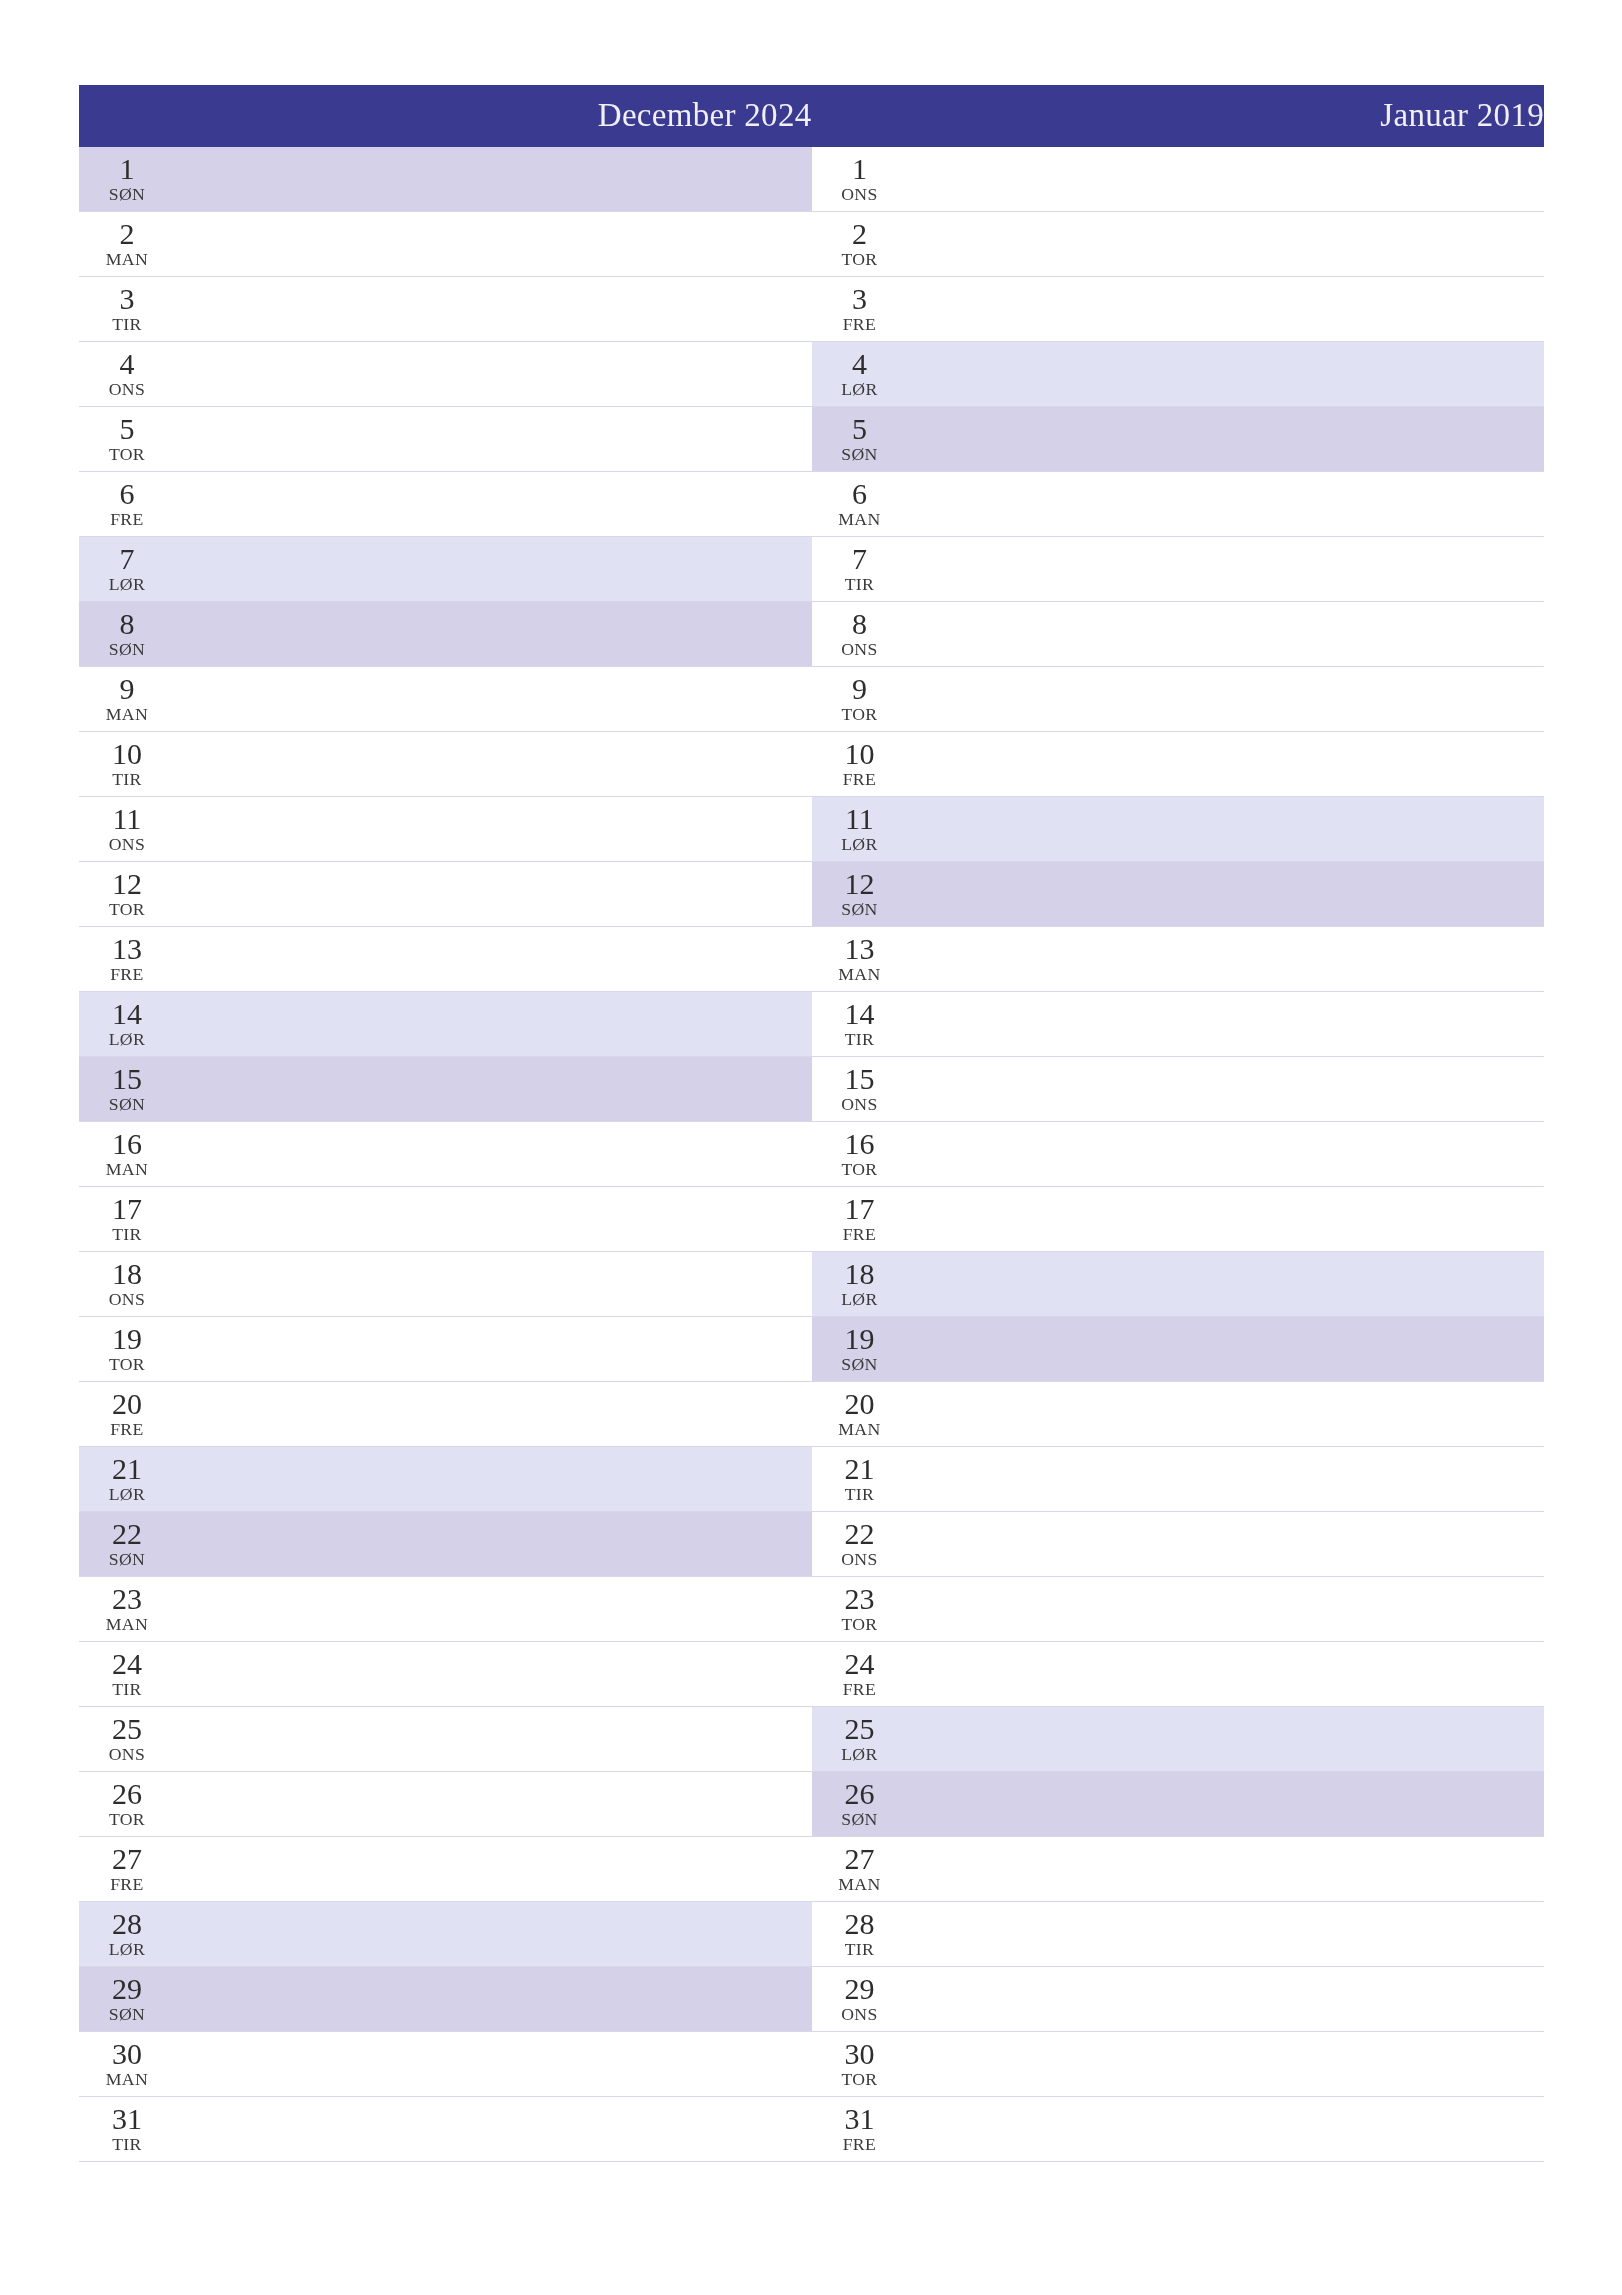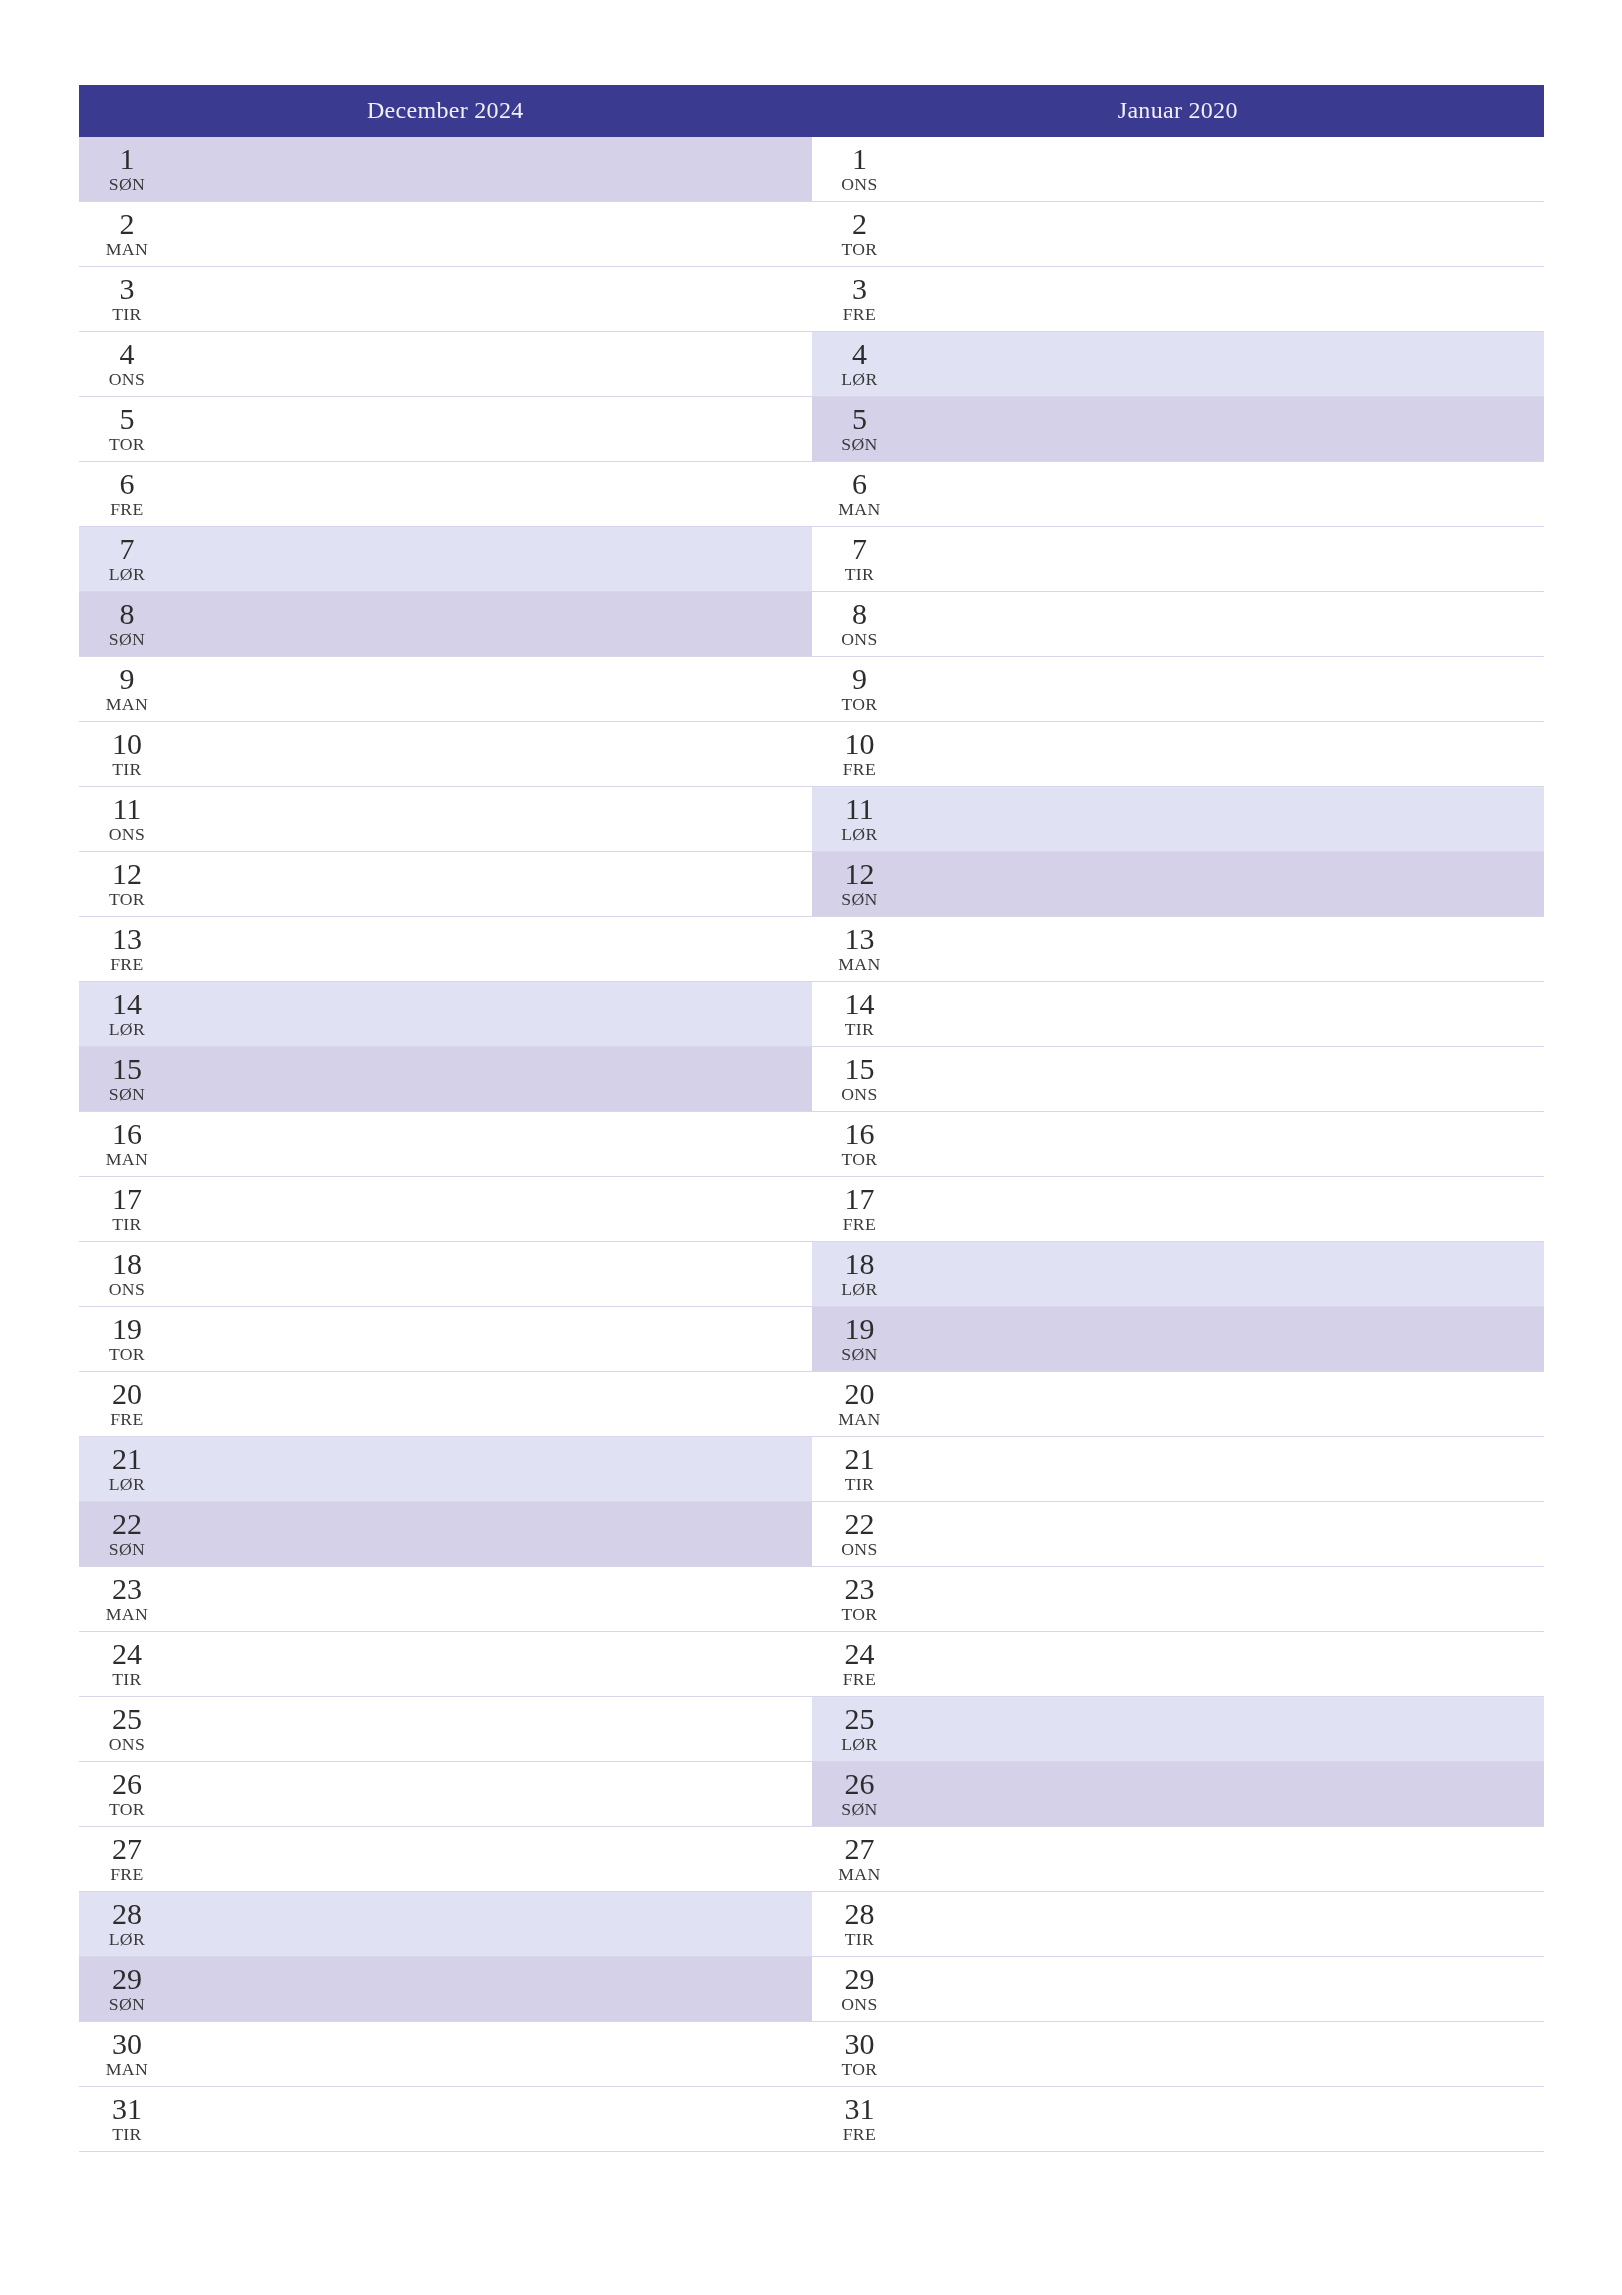--- a/index.html
+++ b/index.html
@@ -16,22 +16,22 @@
     gap: 0;
   }
   .month {
     flex: 1;
     display: flex;
     flex-direction: column;
   }
   .month-header {
     background: #3b3a91;
     color: #f1eff7;
-    text-align: center;
-    font-size: 24px;
+    text-align: right;
+    font-size: 33px;
     font-weight: 400;
     padding: 11.8px 0 13px 0;
     letter-spacing: 0.3px;
   }
   .day-row {
     display: flex;
     align-items: stretch;
     border-bottom: 1.3px solid #d8d6e8;
     height: 65px;
   }
@@ -287,21 +287,21 @@
           <div class="day-label">
             <div class="day-num">31</div>
             <div class="day-abbr">TIR</div>
           </div>
           <div class="day-space"></div>
         </div>
       </div>
   </div>
 
   <div class="month">
-    <div class="month-header">Januar 2020</div>
+    <div class="month-header">Januar 2019</div>
     <div class="days">
         <div class="day-row weekday">
           <div class="day-label">
             <div class="day-num">1</div>
             <div class="day-abbr">ONS</div>
           </div>
           <div class="day-space"></div>
         </div>
         <div class="day-row weekday">
           <div class="day-label">

